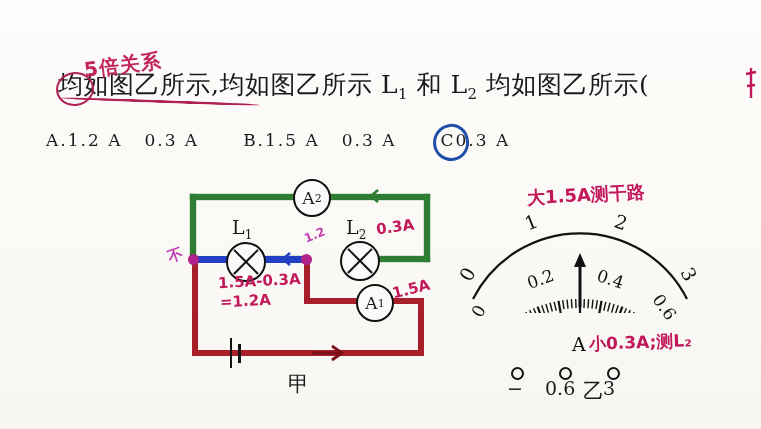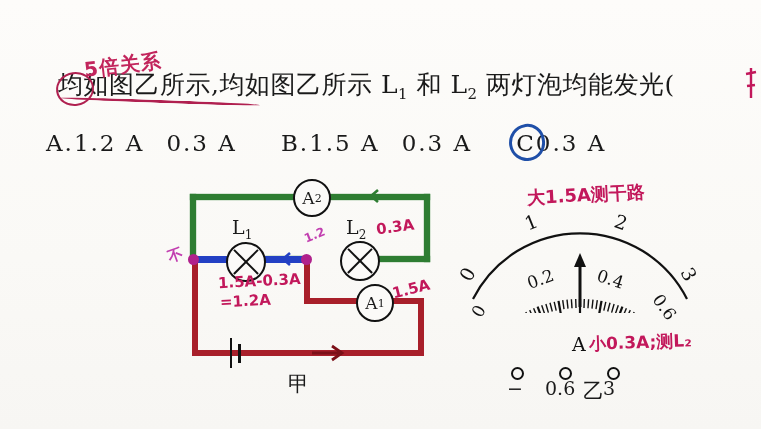--- a/index.html
+++ b/index.html
@@ -25,21 +25,21 @@
   }
   #hand-ratio{left:84px;top:52px;font-size:20px;
     transform:rotate(-7deg);letter-spacing:1px;}
   #hand-circle-jun{position:absolute;left:56px;top:72px;width:34px;height:30px;
     border:2.5px solid #b02050;border-radius:50%;transform:rotate(-8deg);}
   #hand-underline{position:absolute;left:60px;top:100px;width:200px;height:0;
     border-bottom:3px solid #b02050;border-radius:50%;
     transform:rotate(2deg);}
   #hand-right-mark{position:absolute;left:744px;top:66px;width:14px;height:34px;}
   
-  #options{position:absolute;left:46px;top:130px;font-size:23px;letter-spacing:2px;white-space:nowrap;}
+  #options{position:absolute;left:46px;top:130px;font-size:17px;letter-spacing:2px;white-space:nowrap;}
   #options .gap{display:inline-block;width:22px;}
   #opt-c-wrap{position:relative;display:inline-block;}
   #opt-c-circle{position:absolute;left:-7px;top:-6px;width:30px;height:31px;
     border:3px solid #1f4fa8;border-radius:52% 48% 50% 50%;
     transform:rotate(-9deg);}
   
   #fig-jia{position:absolute;left:170px;top:180px;width:280px;height:210px;}
   .wire{position:absolute;}
   .w-green{background:#2e7d32;box-shadow:0 0 1px #2e7d32;}
   .w-blue{background:#2340c4;}
@@ -69,21 +69,21 @@
   .term{position:absolute;width:9px;height:9px;border:2px solid #111;border-radius:50%;}
   .termlbl{position:absolute;font-size:19px;font-family:"DejaVu Serif","Liberation Serif",serif;}
 </style>
 </head>
 <body>
 
 <div class="page">
 
 
   <div class="qline" id="q-line-2">
-    <span>均如图乙所示,均如图乙所示 L</span><span class="sub">1</span><span> 和 L</span><span class="sub">2</span><span> 两灯泡均能发光(</span>
+    <span>均如图乙所示,均如图乙所示 L</span><span class="sub">1</span><span> 和 L</span><span class="sub">2</span><span> 均如图乙所示(</span>
   </div>
 
   <div class="hand" id="hand-ratio">5倍关系</div>
   <div id="hand-circle-jun"></div>
   <div id="hand-underline"></div>
   <svg id="hand-right-mark" viewBox="0 0 14 34">
     <path d="M7 2 L7 32 M2 8 L12 6 M3 20 L11 19" stroke="#c2185b" stroke-width="2.4" fill="none"></path>
   </svg>
 
   <div id="options">

